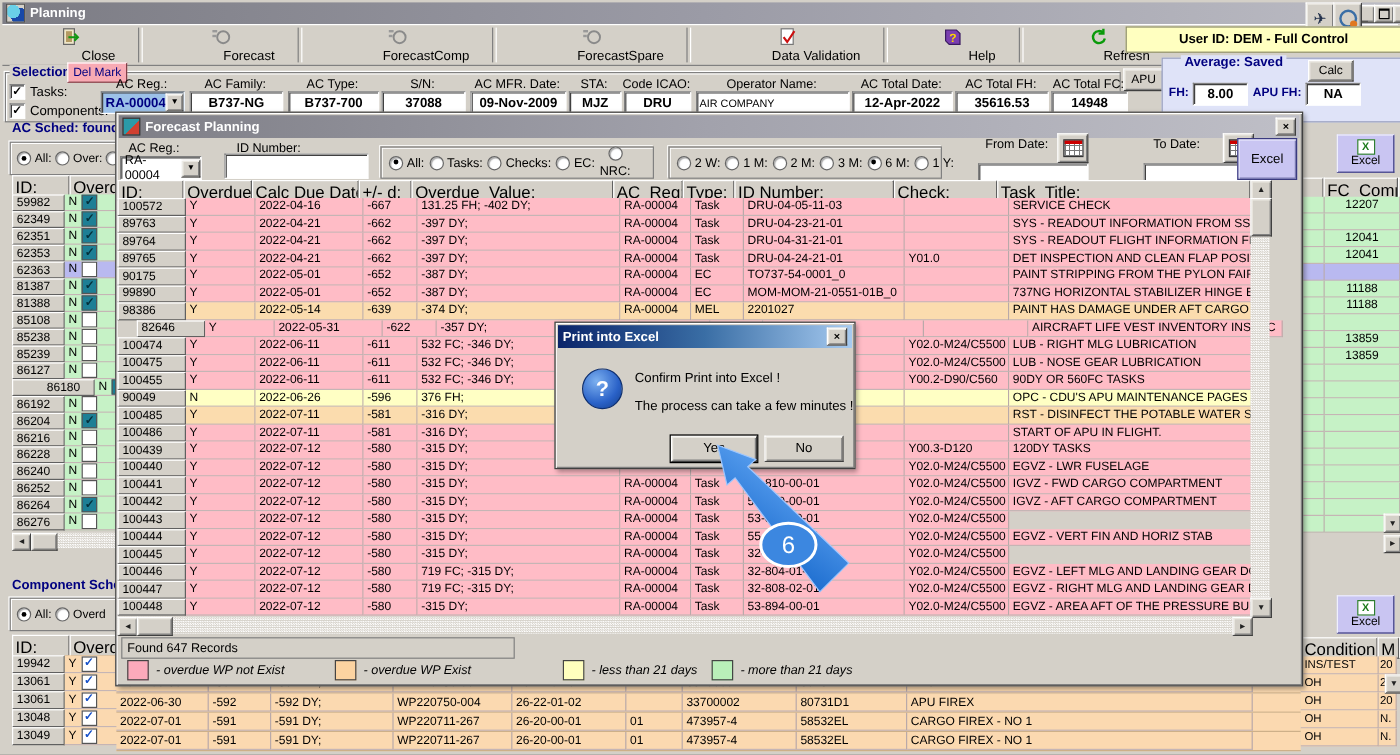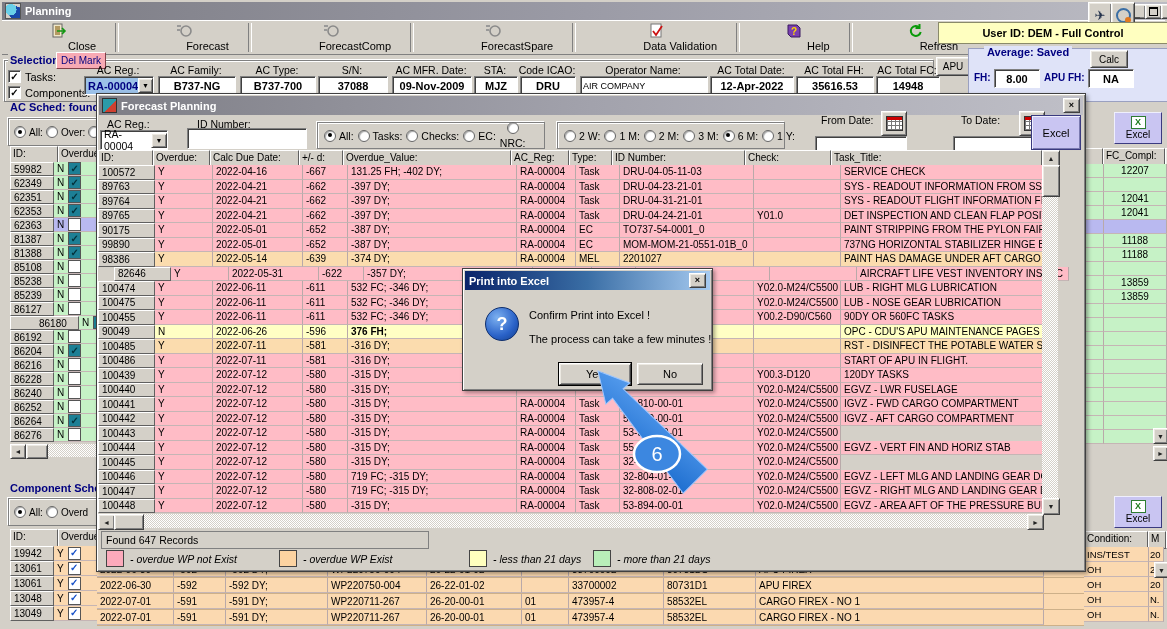--- a/index.html
+++ b/index.html
@@ -31,21 +31,21 @@
     font-weight:bold;font-size:11px;white-space:nowrap;overflow:hidden;}
   .combo-arrow{width:14px;height:13px;font-size:7px;display:flex;align-items:center;justify-content:center;}
   .cb{width:11px;height:11px;background:#fff;border:1px solid;border-color:#808080 #fff #fff #808080;
     box-shadow:inset 1px 1px 0 #404040;display:flex;align-items:center;justify-content:center;
     font-size:10px;font-weight:bold;line-height:1;}
   .radio{width:10px;height:10px;border-radius:50%;background:#fff;border:1px solid #666;
     box-shadow:inset 1px 1px 1px #aaa;position:relative;flex:0 0 auto;}
   .radio.sel::after{content:"";position:absolute;left:2.5px;top:2.5px;width:4px;height:4px;border-radius:50%;background:#000;}
   
   .hcell{background:#d4d0c8;border:1px solid;border-color:#fff #606060 #606060 #fff;
-    font-size:10px;padding:1px 2px;white-space:nowrap;overflow:hidden;}
+    font-size:14px;padding:1px 2px;white-space:nowrap;overflow:hidden;}
   .cell{border-right:1px solid #b9a9a9;border-bottom:1px solid #c5b5b5;font-size:10px;
     padding:0 3px;white-space:nowrap;overflow:hidden;display:flex;align-items:center;}
   .idcell{background:#d4d0c8;border:1px solid;border-color:#fff #606060 #606060 #fff;
     font-size:10px;padding:0 3px;display:flex;align-items:center;}
   .row{display:flex;}
   .scrollbtn{background:#d4d0c8;border:1px solid;border-color:#fff #404040 #404040 #fff;
     box-shadow:inset 1px 1px 0 #ece9e2, inset -1px -1px 0 #808080;
     display:flex;align-items:center;justify-content:center;font-size:7px;color:#222;}
   .track{background:repeating-conic-gradient(#fff 0 25%,#d4d0c8 0 50%) 0 0/2px 2px;}
   .excelbtn{background:#c9c5f2;border:1px solid;border-color:#efeffd #3a3a80 #3a3a80 #efeffd;
@@ -863,21 +863,21 @@
           <div class="cell" style="width: 37px; background: rgb(255, 188, 198);"></div>
           <div class="cell" style="width: 127px; background: rgb(255, 188, 198);"></div>
           <div class="cell" style="width: 80px; background: rgb(255, 188, 198);">Y00.2-D90/C560</div>
           <div class="cell" style="width: 205px; background: rgb(255, 188, 198);">90DY OR 560FC TASKS</div>
         </div>
         <div class="row" style="height: 14.5px;">
           <div class="idcell" style="width: 49px;">90049</div>
           <div class="cell" style="width: 51px; background: rgb(255, 255, 196);">N</div>
           <div class="cell" style="width: 83px; background: rgb(255, 255, 196);">2022-06-26</div>
           <div class="cell" style="width: 38px; background: rgb(255, 255, 196);">-596</div>
-          <div class="cell" style="width: 162px; background: rgb(255, 255, 196); font-weight: bold;">376 FH;</div>
+          <div class="cell" style="width: 162px; background: rgb(255, 255, 196);">376 FH;</div>
           <div class="cell" style="width: 52px; background: rgb(255, 255, 196);"></div>
           <div class="cell" style="width: 37px; background: rgb(255, 255, 196);"></div>
           <div class="cell" style="width: 127px; background: rgb(255, 255, 196);"></div>
           <div class="cell" style="width: 80px; background: rgb(255, 255, 196);"></div>
           <div class="cell" style="width: 205px; background: rgb(255, 255, 196);">OPC - CDU'S APU MAINTENANCE PAGES</div>
         </div>
         <div class="row" style="height: 14.5px;">
           <div class="idcell" style="width: 49px;">100485</div>
           <div class="cell" style="width: 51px; background: rgb(251, 220, 174);">Y</div>
           <div class="cell" style="width: 83px; background: rgb(251, 220, 174);">2022-07-11</div>

